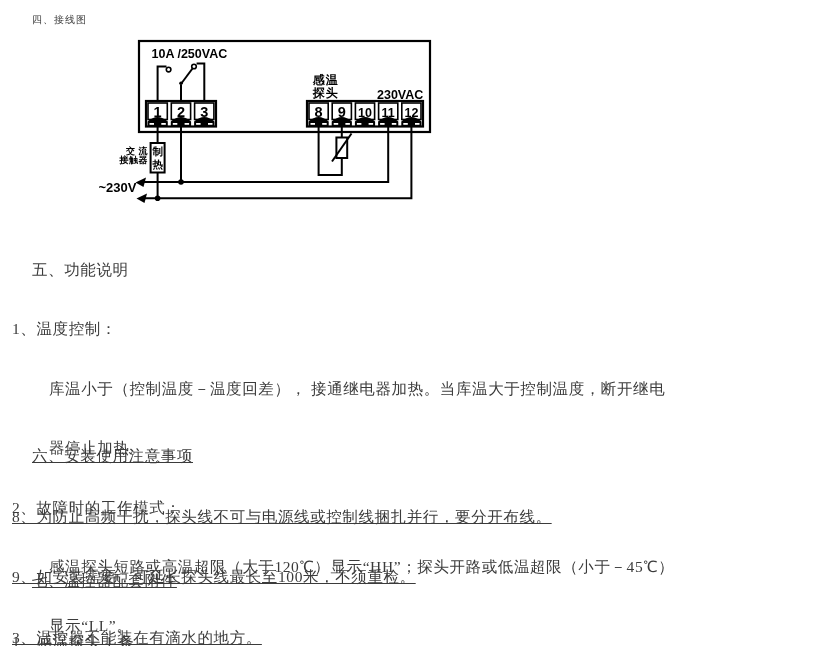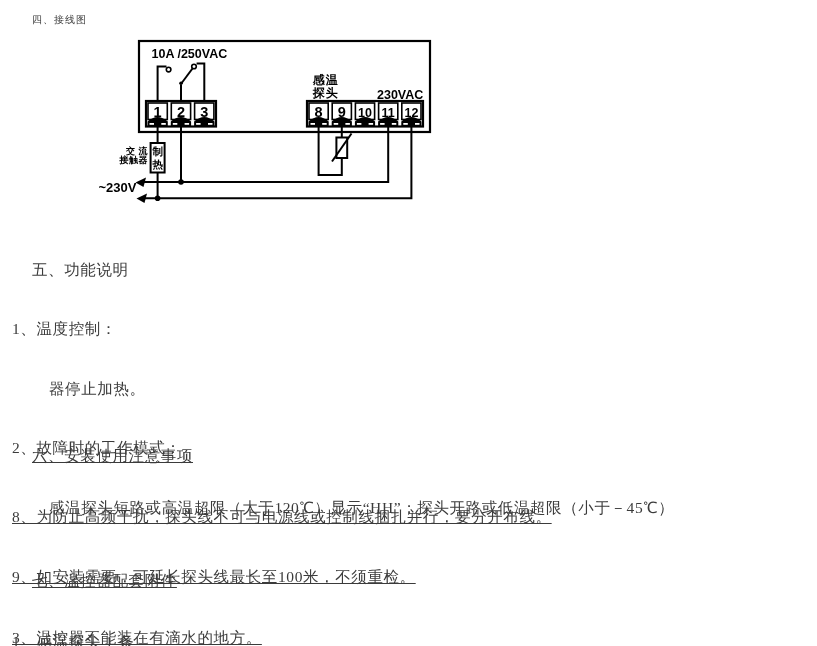--- a/index.html
+++ b/index.html
@@ -142,23 +142,25 @@
         <rect x="403.3" y="123" width="4.5" height="1.8" fill="#fff"></rect>
         <rect x="415" y="123" width="4.5" height="1.8" fill="#fff"></rect>
         <text class="t-num2" x="411.4" y="116.5">12</text>
       </g>
     </g>
   </svg>
 
   <div class="sec" id="sec5">
     <div class="ln-h">五、功能说明</div>
     <div class="ln-num">1、温度控制：</div>
+    <div class="ln-cont">库温小于（控制温度－温度回差）， 接通继电器加热。当库温大于控制温度，断开继电</div>
     <div class="ln-cont">器停止加热。</div>
     <div class="ln-num">2、故障时的工作模式：</div>
     <div class="ln-cont">感温探头短路或高温超限（大于120℃）显示“HH”；探头开路或低温超限（小于－45℃）</div>
+    <div class="ln-cont">显示“LL”。</div>
   </div>
 
   <div class="sec wide" id="sec6">
     <div class="ln-h">六、安装使用注意事项</div>
     <div class="ln-num">8、为防止高频干扰，探头线不可与电源线或控制线捆扎并行，要分开布线。</div>
     <div class="ln-num">9、如安装需要，可延长探头线最长至100米，不须重检。</div>
     <div class="ln-num">3、温控器不能装在有滴水的地方。</div>
   </div>
 
   <div class="sec wide" id="sec7">

